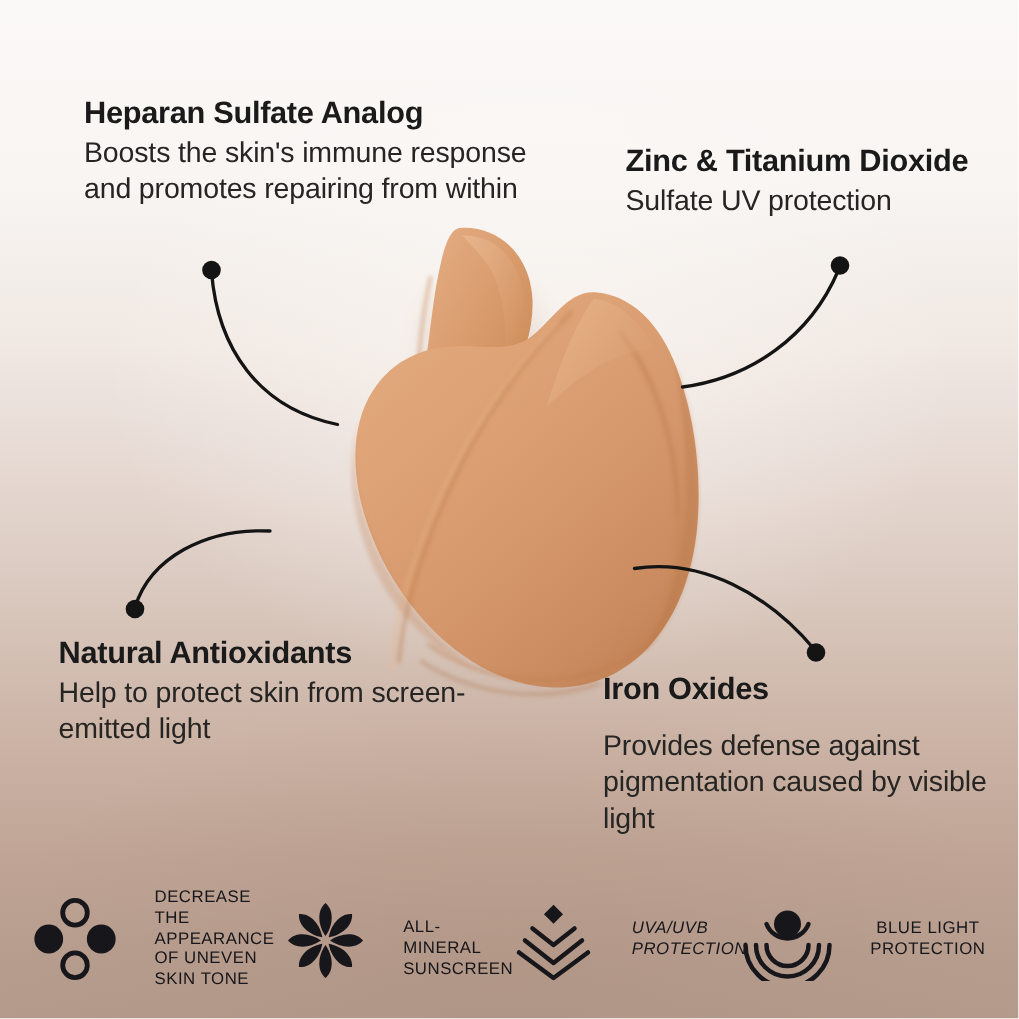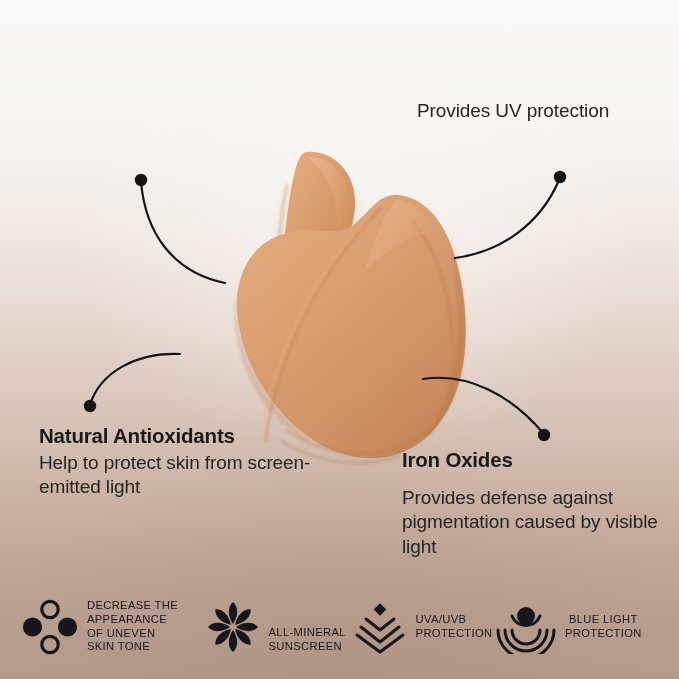--- a/index.html
+++ b/index.html
@@ -78,37 +78,37 @@
     width: 679px;
     height: 105px;
     display: flex;
     align-items: center;
     padding: 0 22px;
     box-sizing: border-box;
   }
   .badge {
     display: flex;
     align-items: center;
-    gap: 9px;
+    gap: 25px;
   }
   .badge-icon {
     flex: 0 0 auto;
     display: block;
   }
   .badge-text {
     font-size: 11.2px;
     line-height: 1.24;
     letter-spacing: 0.35px;
     color: #17161a;
     font-weight: 400;
     white-space: pre-line;
   }
   #badge-even-tone    { width: 196px; }
   #badge-all-mineral  { width: 157px; align-items: flex-end; }
-  #badge-uva-uvb      { width: 153px; }
+  #badge-uva-uvb      { width: 153px; font-style: italic; }
   #badge-blue-light   { width: 172px; text-align: center; }
 </style>
 </head>
 <body>
 
 <div id="infographic">
 
   <div class="bg-wash"></div>
 
   <svg class="swatch-layer" viewBox="0 0 679 679" xmlns="http://www.w3.org/2000/svg">
@@ -207,23 +207,28 @@
       <path d="M 423 379 C 468 372, 512 396, 543 433"></path>
     </g>
     <g fill="#141414">
       <circle cx="141" cy="180" r="6.2"></circle>
       <circle cx="560" cy="177" r="6.2"></circle>
       <circle cx="90" cy="406" r="6.2"></circle>
       <circle cx="544" cy="435" r="6.2"></circle>
     </g>
   </svg>
 
+  <div class="callout" id="callout-heparan">
+    <div class="title">Heparan Sulfate Analog</div>
+    <div class="body">Boosts the skin's immune response and promotes repairing from within</div>
+  </div>
 
   <div class="callout" id="callout-zinc">
-    <div class="body">Provides UV protection</div>
+    <div class="title">Zinc &amp; Titanium Dioxide</div>
+    <div class="body">Sulfate UV protection</div>
   </div>
 
   <div class="callout" id="callout-anti">
     <div class="title">Natural Antioxidants</div>
     <div class="body">Help to protect skin from screen-emitted light</div>
   </div>
 
   <div class="callout" id="callout-iron">
     <div class="title">Iron Oxides</div>
     <div class="body">Provides defense against pigmentation caused by visible light</div>

